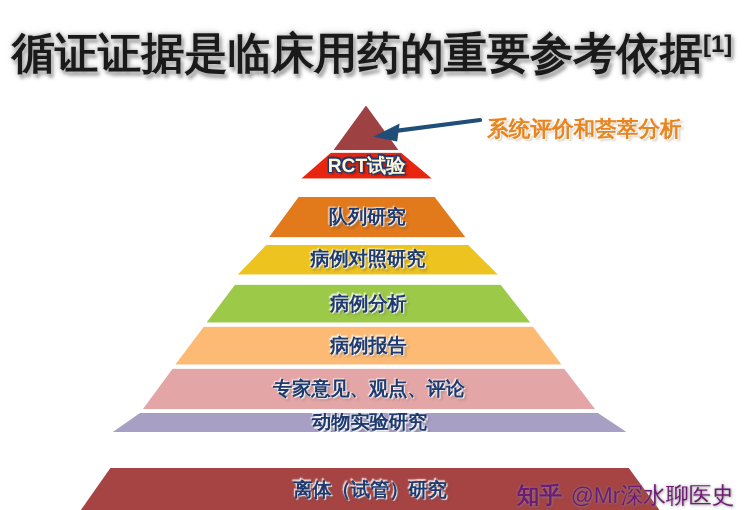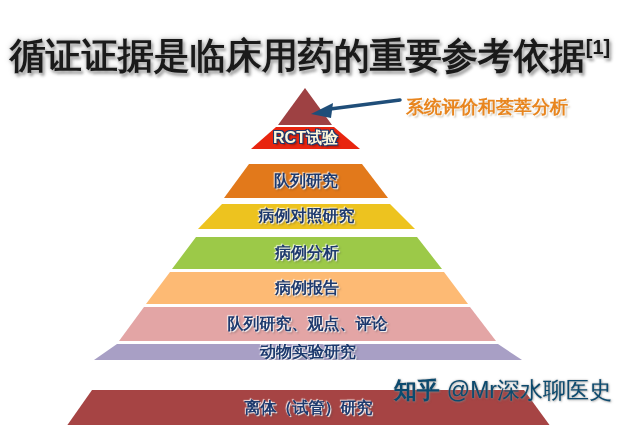--- a/index.html
+++ b/index.html
@@ -2,21 +2,21 @@
 <html><head>
 <meta charset="utf-8">
 <style>
   html,body{margin:0;padding:0;background:#ffffff;}
   .stage{
     position:relative;width:620px;height:425px;background:#ffffff;overflow:hidden;
     font-family:"Liberation Sans","DejaVu Sans",sans-serif;
   }
   
   .slide-title{
-    position:absolute;top:24px;left:0;width:620px;text-align:center;
+    position:absolute;top:14px;left:0;width:620px;text-align:center;
     font-size:36px;font-weight:bold;color:#1a1a1a;letter-spacing:0px;line-height:46px;
     text-shadow:0 0 3px #b5b5b5, 0 0 6px #c8c8c8, 2px 3px 3px #9a9a9a;
     white-space:nowrap;
   }
   .slide-title sup{font-size:20px;vertical-align:14px;font-weight:bold;}
   
   .band{
     position:absolute;display:flex;align-items:center;justify-content:center;
     font-weight:bold;font-size:16px;color:#1E3A6E;white-space:nowrap;
     text-shadow:1px 1px 1px rgba(255,255,255,.95), -1px -1px 1px rgba(255,255,255,.85), 2px 2px 2px rgba(60,60,60,.35);
@@ -34,21 +34,21 @@
   .band-invitro{left:66px;top:378px;width:485px;height:37px;clip-path:polygon(26px 0,458px 0,100% 100%,0 100%);margin-top:12px;}
   
   .annotation-label{
     position:absolute;left:406px;top:95px;font-size:18px;font-weight:bold;color:#E8851E;
     text-shadow:1px 1px 1px rgba(255,255,255,.9), 2px 2px 2px rgba(120,80,20,.35);
     white-space:nowrap;
   }
   .arrow-svg{position:absolute;left:0;top:0;pointer-events:none;}
   
   .watermark{
-    position:absolute;top:375px;right:8px;font-size:23px;color:#0c4a6e;white-space:nowrap;
+    position:absolute;top:400px;right:8px;font-size:19px;color:#701a75;white-space:nowrap;
     text-shadow:0 0 2px rgba(150,150,150,.8), 1px 1px 2px rgba(120,120,120,.5);
   }
   .watermark .brand{font-weight:bold;margin-right:7px;}
   .watermark .handle{font-weight:normal;}
 </style>
 </head>
 <body>
 
 <div class="stage">
 
@@ -56,21 +56,21 @@
     <span>循证证据是临床用药的重要参考依据</span><sup>[1]</sup>
   </div>
 
   <div class="pyramid">
     <div class="band band-apex" style="background: rgb(158, 65, 67);"></div>
     <div class="band band-rct" style="background: rgb(232, 37, 15);">RCT试验</div>
     <div class="band band-cohort" style="background: rgb(226, 121, 27);">队列研究</div>
     <div class="band band-casecontrol" style="background: rgb(237, 195, 31);">病例对照研究</div>
     <div class="band band-caseanalysis" style="background: rgb(156, 201, 72);">病例分析</div>
     <div class="band band-casereport" style="background: #fdba74;">病例报告</div>
-    <div class="band band-expert" style="background: rgb(227, 165, 165);">队列研究、观点、评论</div>
+    <div class="band band-expert" style="background: rgb(227, 165, 165);">专家意见、观点、评论</div>
     <div class="band band-animal" style="background: rgb(168, 159, 197);">动物实验研究</div>
     <div class="band band-invitro" style="background: rgb(166, 68, 68);">离体（试管）研究</div>
   </div>
 
   <svg class="arrow-svg" width="620" height="425" viewBox="0 0 620 425" aria-hidden="true">
     <path d="M400 100 L330 109" stroke="#1F4E79" stroke-width="3.5" fill="none" stroke-linecap="round"></path>
     <polygon points="311,114 333,103 331,118" fill="#1F4E79"></polygon>
   </svg>
 
   <div class="annotation-label">系统评价和荟萃分析</div>

